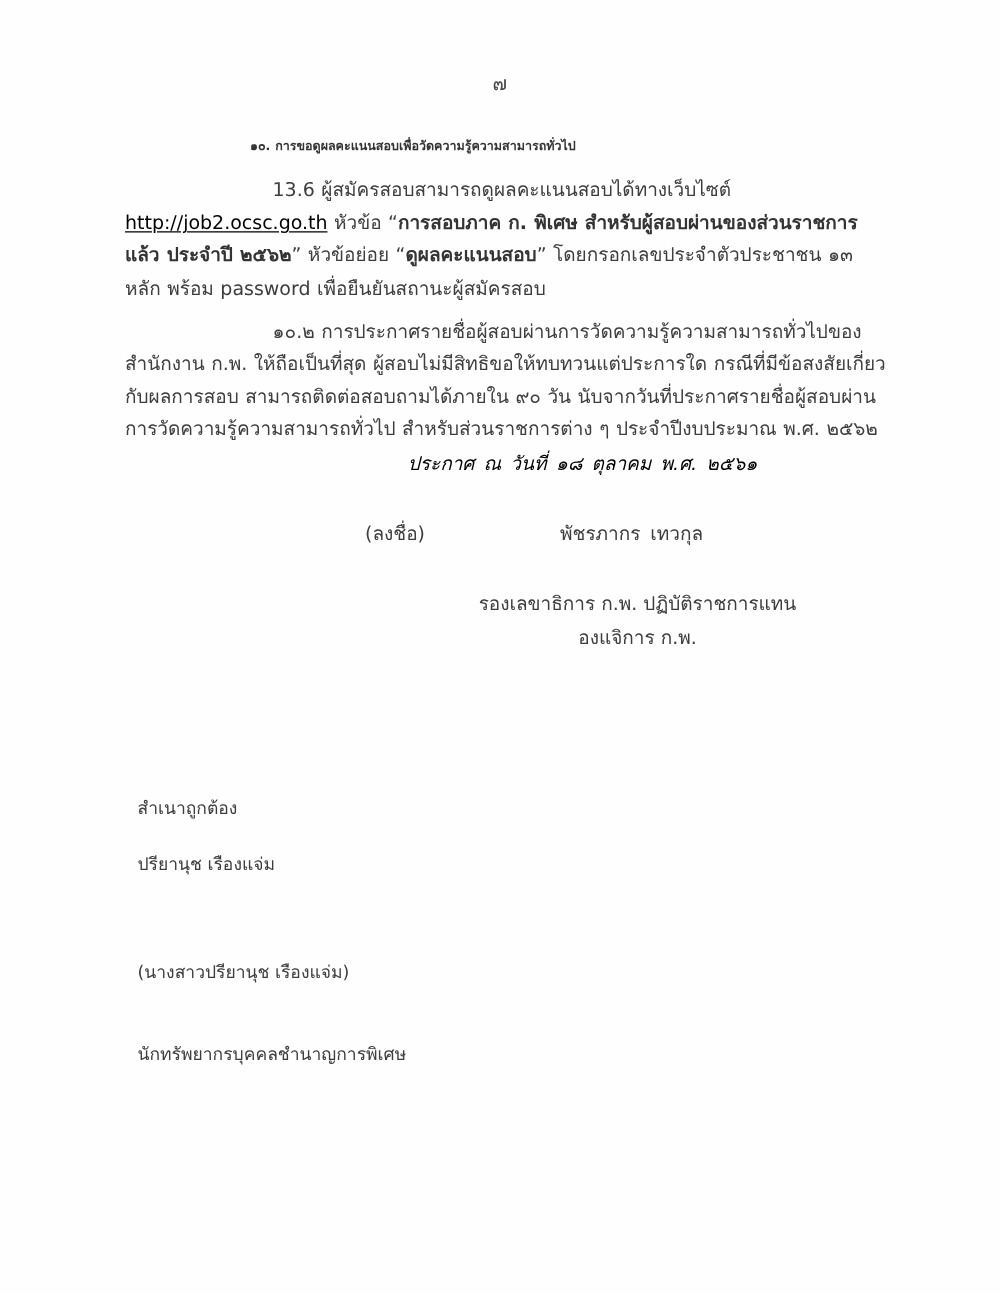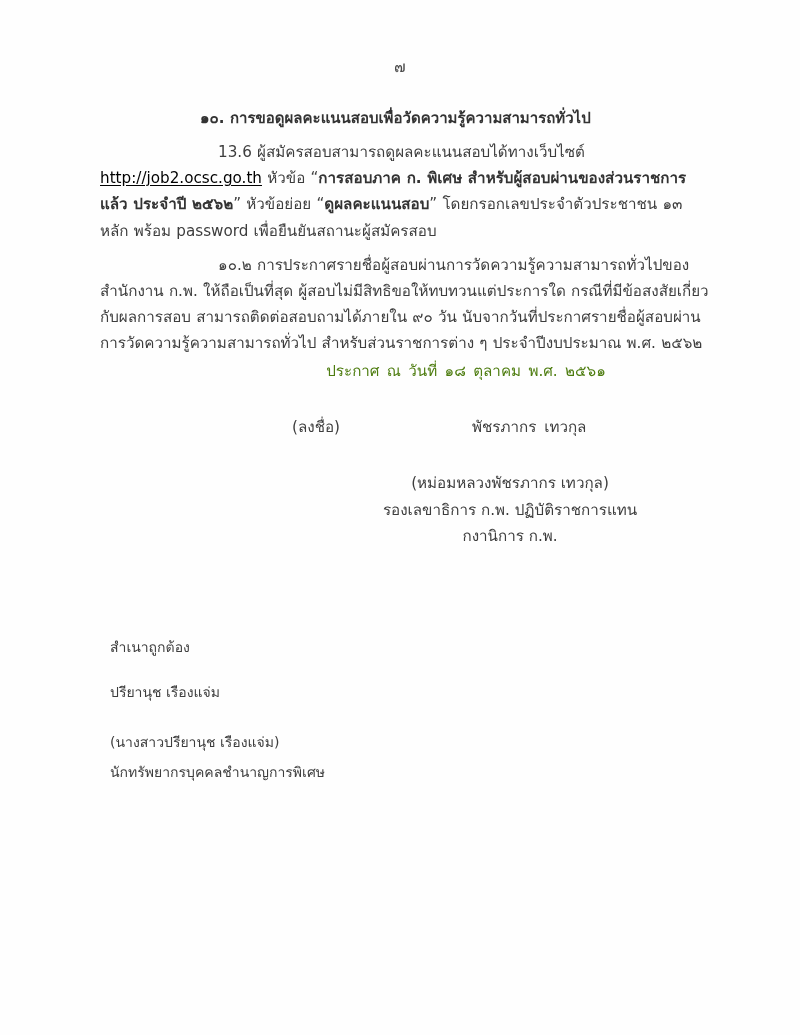--- a/index.html
+++ b/index.html
@@ -48,21 +48,21 @@
   .para {
     font-size: 15.2px;
     line-height: 26.2px;
     color: #3d3d3d;
     margin: 0;
     text-align: left;
     word-spacing: 0.4px;
   }
 
   .heading-10 {
-    font-size: 15px;
+    font-size: 10px;
     line-height: 26px;
     font-weight: bold;
     color: #333333;
     margin: 0 0 8px 0;
     padding-left: 100px;
   }
 
   .para-101 {
     text-indent: 118px;
     margin-bottom: 0;
@@ -82,42 +82,43 @@
   }
 
   
   .announce-date {
     position: absolute;
     left: 100px;
     top: 359px;
     width: 612px;
     text-align: center;
     font-size: 15.2px;
-    color: #4d7c0f;
+    color: #000000;
     padding-left: 60px;
     word-spacing: 2.5px;
+    font-style: italic;
   }
 
   
   .sig-row {
     position: absolute;
     left: 0;
     top: 415px;
     width: 800px;
     font-size: 15.2px;
     color: #3d3d3d;
   }
   .sig-label {
     position: absolute;
     left: 292px;
     top: 0;
   }
   .sig-name {
     position: absolute;
-    left: 472px;
+    left: 448px;
     top: 0;
     word-spacing: 3px;
   }
 
   .sig-block {
     position: absolute;
     left: 330px;
     top: 470px;
     width: 360px;
     text-align: center;
@@ -131,21 +132,21 @@
   .cert-block {
     position: absolute;
     left: 110px;
     top: 637px;
     font-size: 14px;
     color: #3d3d3d;
   }
   .cert-line { margin: 0; line-height: 20px; }
   .cert-gap-1 { height: 25px; }
   .cert-gap-2 { height: 25px; }
-  .cert-line.tight { line-height: 30px; }
+  .cert-line.tight { line-height: 30px; margin-top: 36px; }
 </style>
 </head>
 <body>
 
 <div class="page">
 
   <div class="page-number">๗</div>
 
   <div class="content">
 
@@ -161,23 +162,22 @@
   </div>
 
   <div class="announce-date">ประกาศ ณ วันที่ ๑๘ ตุลาคม พ.ศ. ๒๕๖๑</div>
 
   <div class="sig-row">
     <span class="sig-label">(ลงชื่อ)</span>
     <span class="sig-name">พัชรภากร  เทวกุล</span>
   </div>
 
   <div class="sig-block">
-    <div>(หม่อมหลวงพัชรภากร  เทวกุล)</div>
     <div>รองเลขาธิการ ก.พ. ปฏิบัติราชการแทน</div>
-    <div>กงานิการ ก.พ.</div>
+    <div>องแจิการ ก.พ.</div>
   </div>
 
   <div class="cert-block">
     <p class="cert-line">สำเนาถูกต้อง</p>
     <div class="cert-gap-1"></div>
     <p class="cert-line">ปรียานุช  เรืองแจ่ม</p>
     <div class="cert-gap-2"></div>
     <p class="cert-line tight">(นางสาวปรียานุช  เรืองแจ่ม)</p>
     <p class="cert-line tight">นักทรัพยากรบุคคลชำนาญการพิเศษ</p>
   </div>

